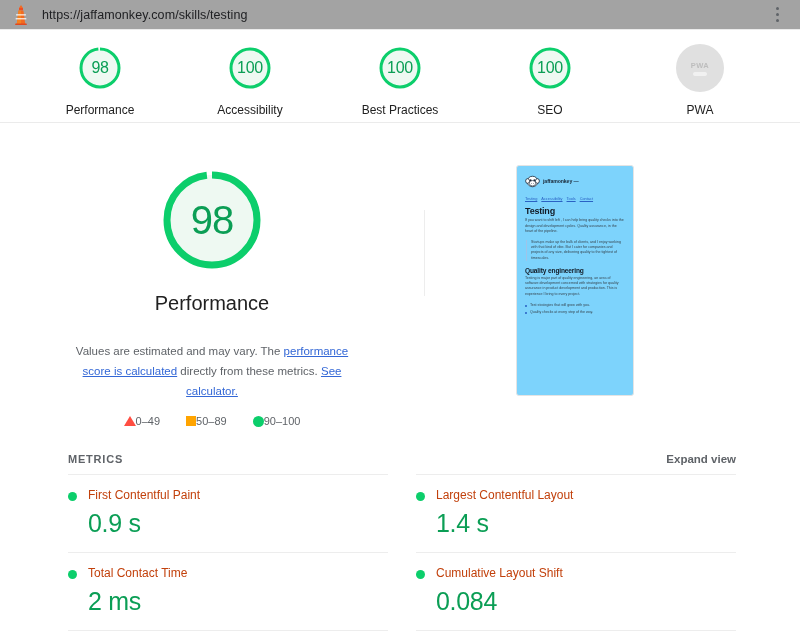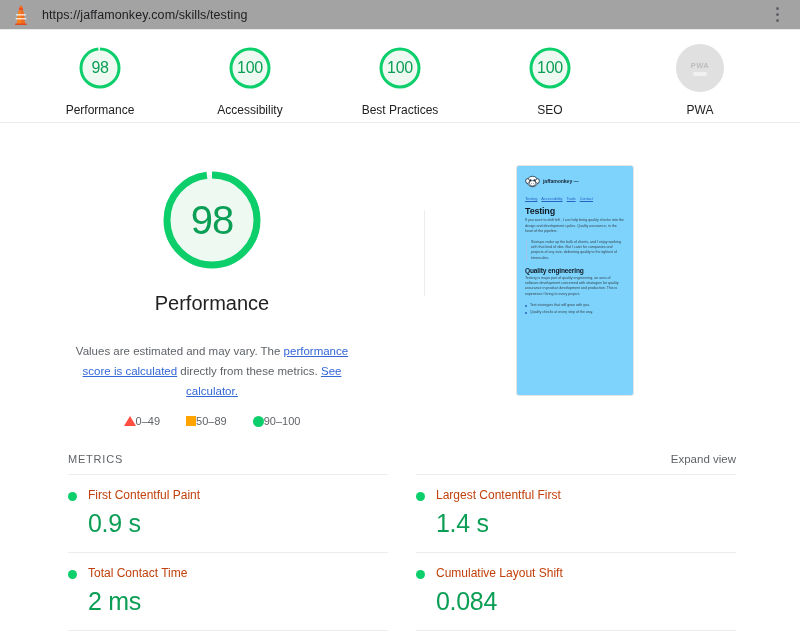--- a/index.html
+++ b/index.html
@@ -166,20 +166,21 @@
   .t-ul li:before {
     content: ""; position: absolute; left: 0; top: 2px;
     width: 1.8px; height: 1.8px; border-radius: 50%; background: #2a62c4;
   }
 
   
   .metrics { padding: 0 64px 0 68px; margin-top: 26px; }
   .metrics-head {
     display: flex; align-items: baseline; justify-content: space-between;
     padding-bottom: 9px;
+    font-weight: bold;
   }
   .metrics-title { font-size: 11px; letter-spacing: 0.8px; color: #5f6368; }
   .expand-view { font-size: 11.5px; color: #5f6368; cursor: pointer; padding-left: 42px; }
   .metrics-grid {
     display: grid;
     grid-template-columns: 1fr 1fr;
     column-gap: 28px;
   }
   .metric {
     padding: 13px 0 14px 0;
@@ -358,21 +359,21 @@
   <div class="metrics-grid">
 
     <div class="metric">
       <span class="dot"></span>
       <div class="metric-name">First Contentful Paint</div>
       <div class="metric-value">0.9 s</div>
     </div>
 
     <div class="metric">
       <span class="dot"></span>
-      <div class="metric-name">Largest Contentful First</div>
+      <div class="metric-name">Largest Contentful Layout</div>
       <div class="metric-value">1.4 s</div>
     </div>
 
     <div class="metric">
       <span class="dot"></span>
       <div class="metric-name">Total Contact Time</div>
       <div class="metric-value">2 ms</div>
     </div>
 
     <div class="metric">

